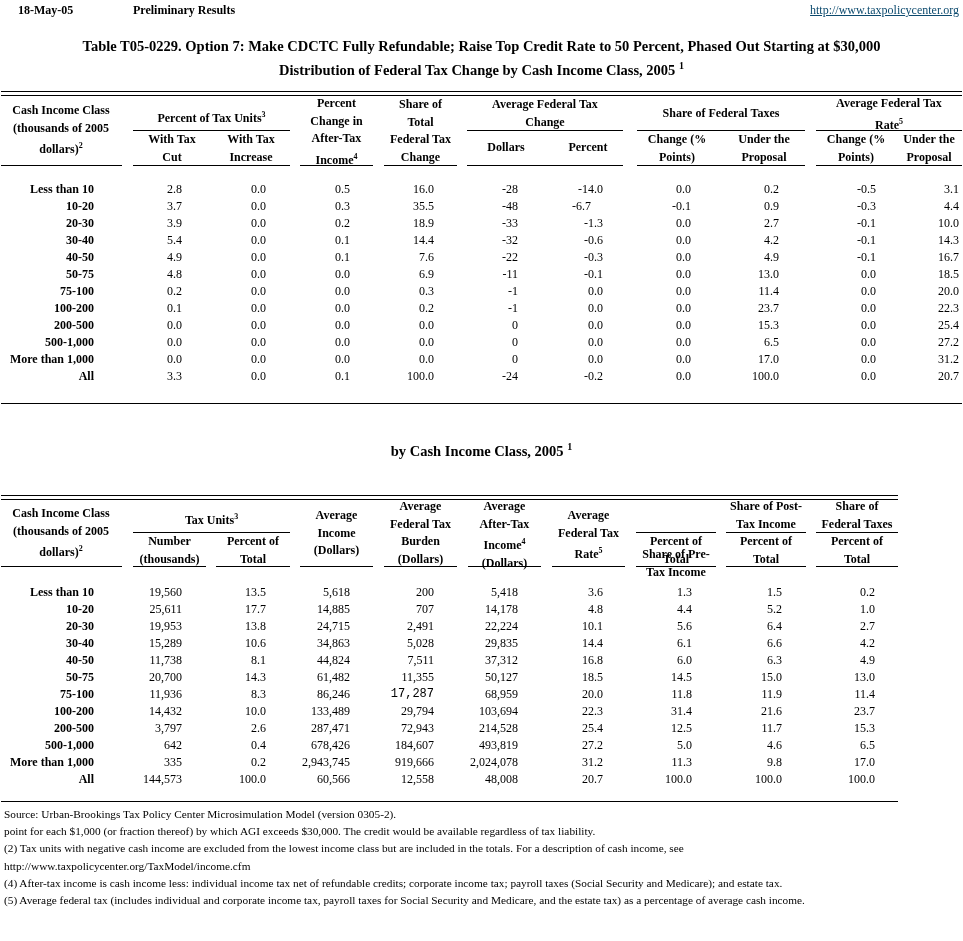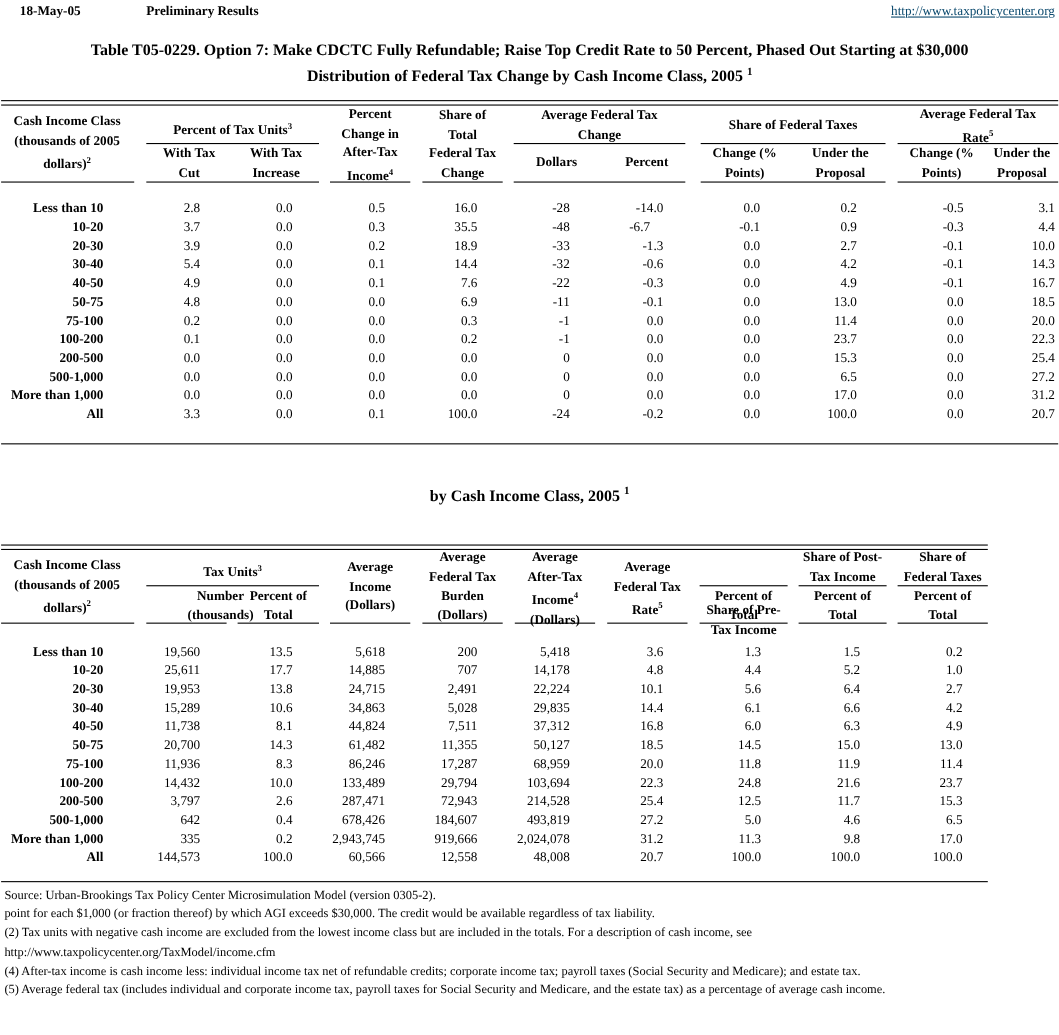--- a/index.html
+++ b/index.html
@@ -285,21 +285,21 @@
 <div class="hline" style="top:566px; left:636px; width:80px;"></div>
 <div class="hline" style="top:566px; left:726px; width:80px;"></div>
 <div class="hline" style="top:566px; left:816px; width:82px;"></div>
 
 <div class="hdr" style="top:505px; left:0px; width:122px;">
   <div>Cash Income Class</div>
   <div>(thousands of 2005</div>
   <div><span>dollars)</span><sup>2</sup></div>
 </div>
 <div class="hdr" style="top:508px; left:133px; width:157px;"><span>Tax Units</span><sup>3</sup></div>
-<div class="hdr" style="top:533px; left:133px; width:73px;margin-left:31px;">
+<div class="hdr" style="top:533px; left:133px; width:73px;">
     <div>Number</div>
     <div>(thousands)</div>
   </div>
 <div class="hdr" style="top:533px; left:216px; width:74px;">
     <div>Percent of</div>
     <div>Total</div>
   </div>
 <div class="hdr" style="top:507px; left:300px; width:73px;">
   <div>Average</div>
   <div>Income</div>
@@ -418,36 +418,36 @@
       <span class="c" style="right: 360px;">18.5</span>
       <span class="c" style="right: 271px;">14.5</span>
       <span class="c" style="right: 181px;">15.0</span>
       <span class="c" style="right: 88px;">13.0</span>
     </div>
     <div class="row" style="top: 686px;">
       <span class="lbl">75-100</span>
       <span class="c" style="right: 781px;">11,936</span>
       <span class="c" style="right: 697px;">8.3</span>
       <span class="c" style="right: 613px;">86,246</span>
-      <span class="c" style="right: 529px;">17,287</span>
+      <span class="c" style="right: 529px; font-family: Liberation Mono, monospace;">17,287</span>
       <span class="c" style="right: 445px;">68,959</span>
       <span class="c" style="right: 360px;">20.0</span>
       <span class="c" style="right: 271px;">11.8</span>
       <span class="c" style="right: 181px;">11.9</span>
       <span class="c" style="right: 88px;">11.4</span>
     </div>
     <div class="row" style="top: 703px;">
       <span class="lbl">100-200</span>
       <span class="c" style="right: 781px;">14,432</span>
       <span class="c" style="right: 697px;">10.0</span>
       <span class="c" style="right: 613px;">133,489</span>
       <span class="c" style="right: 529px;">29,794</span>
       <span class="c" style="right: 445px;">103,694</span>
       <span class="c" style="right: 360px;">22.3</span>
-      <span class="c" style="right: 271px;">24.8</span>
+      <span class="c" style="right: 271px;">31.4</span>
       <span class="c" style="right: 181px;">21.6</span>
       <span class="c" style="right: 88px;">23.7</span>
     </div>
     <div class="row" style="top: 720px;">
       <span class="lbl">200-500</span>
       <span class="c" style="right: 781px;">3,797</span>
       <span class="c" style="right: 697px;">2.6</span>
       <span class="c" style="right: 613px;">287,471</span>
       <span class="c" style="right: 529px;">72,943</span>
       <span class="c" style="right: 445px;">214,528</span>

